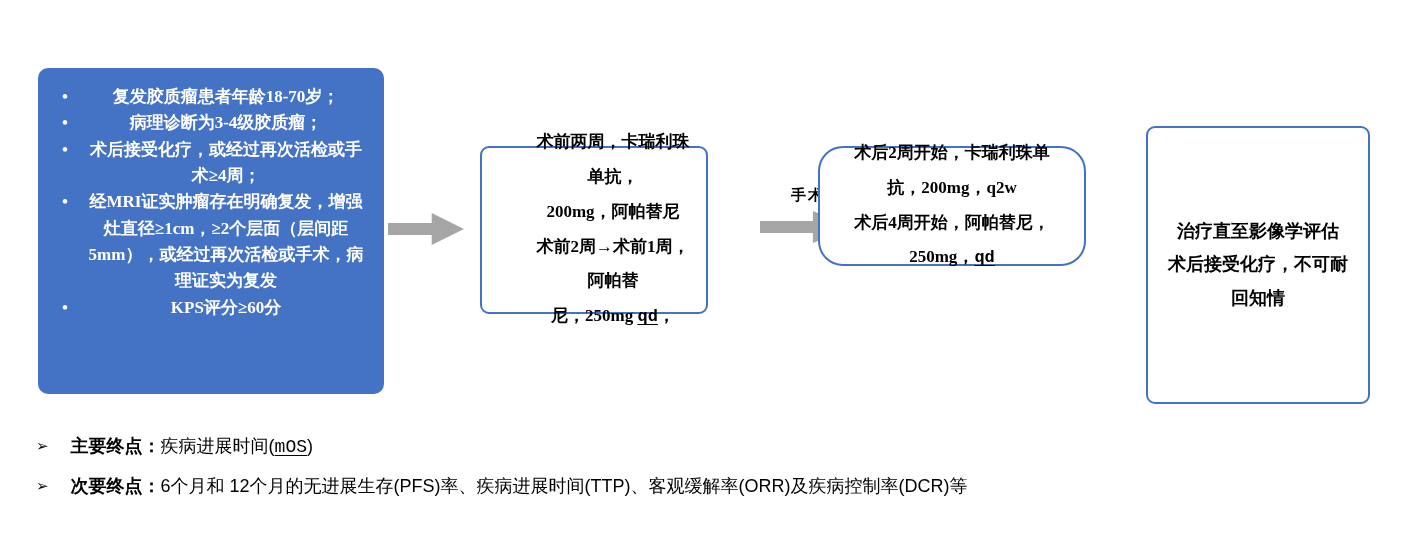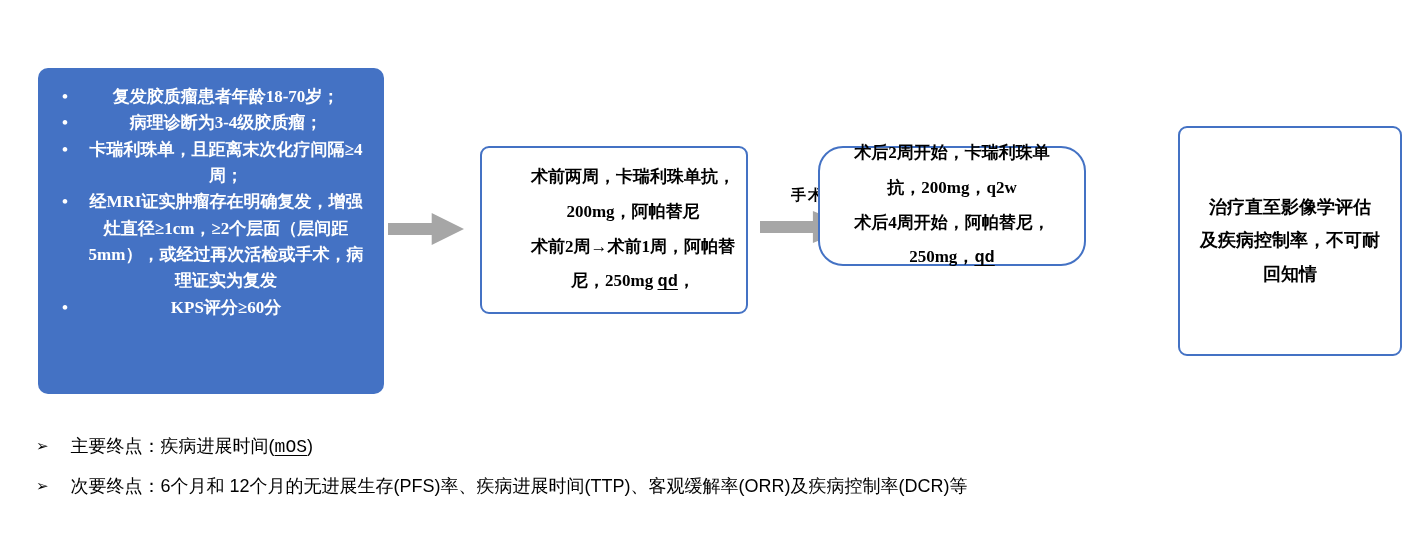--- a/index.html
+++ b/index.html
@@ -99,39 +99,38 @@
     align-items: center;
     text-align: center;
     font-weight: bold;
     font-size: 17px;
     line-height: 2.05;
     padding: 6px 10px;
   }
   .box1 {
     left: 480px;
     top: 146px;
-    width: 268px;
+    width: 228px;
     height: 168px;
     padding-left: 48px;
   }
   .box2 {
     left: 818px;
     top: 146px;
     width: 268px;
     height: 120px;
     border-radius: 25px;
   }
   .box3 {
     left: 1146px;
     top: 126px;
     width: 224px;
-    height: 230px;
+    height: 278px;
     font-size: 18px;
     line-height: 1.85;
-    margin-left: 32px;
   }
   .u {
     text-decoration: underline;
     text-underline-offset: 3px;
     font-family: Liberation Mono, monospace;
   }
 
   
   .endpoint-row {
     position: absolute;
@@ -142,21 +141,21 @@
     font-size: 18px;
     white-space: nowrap;
   }
   .endpoint-row .marker {
     font-size: 15px;
     margin-right: 22px;
     font-weight: bold;
     transform: translateY(-1px);
   }
   .endpoint-row .ep-label {
-    font-weight: normal;
+    font-weight: bold;
     text-align: right;
   }
   .row1 { top: 434px; }
   .row2 { top: 474px; }
 </style>
 </head>
 <body>
 
 <div class="canvas">
 
@@ -164,21 +163,21 @@
     <div class="bullet-item">
       <span class="dot">•</span>
       <span class="bullet-text">复发胶质瘤患者年龄18-70岁；</span>
     </div>
     <div class="bullet-item">
       <span class="dot">•</span>
       <span class="bullet-text">病理诊断为3-4级胶质瘤；</span>
     </div>
     <div class="bullet-item">
       <span class="dot">•</span>
-      <span class="bullet-text">卡瑞利珠单，且距离末次化疗间隔≥4周；</span>
+      <span class="bullet-text">术后接受化疗，或经过再次活检或手术≥4周；</span>
     </div>
     <div class="bullet-item">
       <span class="dot">•</span>
       <span class="bullet-text">经MRI证实肿瘤存在明确复发，增强灶直径≥1cm，≥2个层面（层间距5mm），或经过再次活检或手术，病理证实为复发</span>
     </div>
     <div class="bullet-item">
       <span class="dot">•</span>
       <span class="bullet-text">KPS评分≥60分</span>
     </div>
   </div>
@@ -203,21 +202,21 @@
 
   <div class="white-box box2">
     <div class="line">术后2周开始，卡瑞利珠单</div>
     <div class="line">抗，200mg，q2w</div>
     <div class="line">术后4周开始，阿帕替尼，</div>
     <div class="line"><span>250mg，</span><span class="u">qd</span><span></span></div>
   </div>
 
   <div class="white-box box3">
     <div class="line">治疗直至影像学评估</div>
-    <div class="line">及疾病控制率，不可耐</div>
+    <div class="line">术后接受化疗，不可耐</div>
     <div class="line">回知情</div>
   </div>
 
   <div class="endpoint-row row1">
     <span class="marker">➢</span>
     <span class="ep-label">主要终点：</span>
     <span class="ep-text"><span>疾病进展时间(</span><span class="u">mOS</span><span>)</span></span>
   </div>
 
   <div class="endpoint-row row2">

